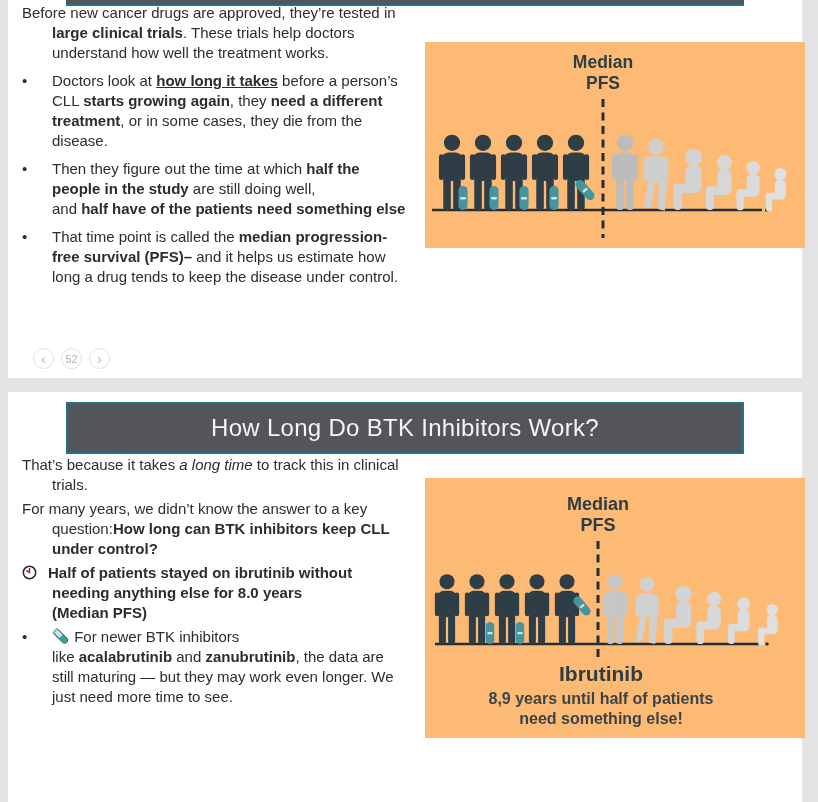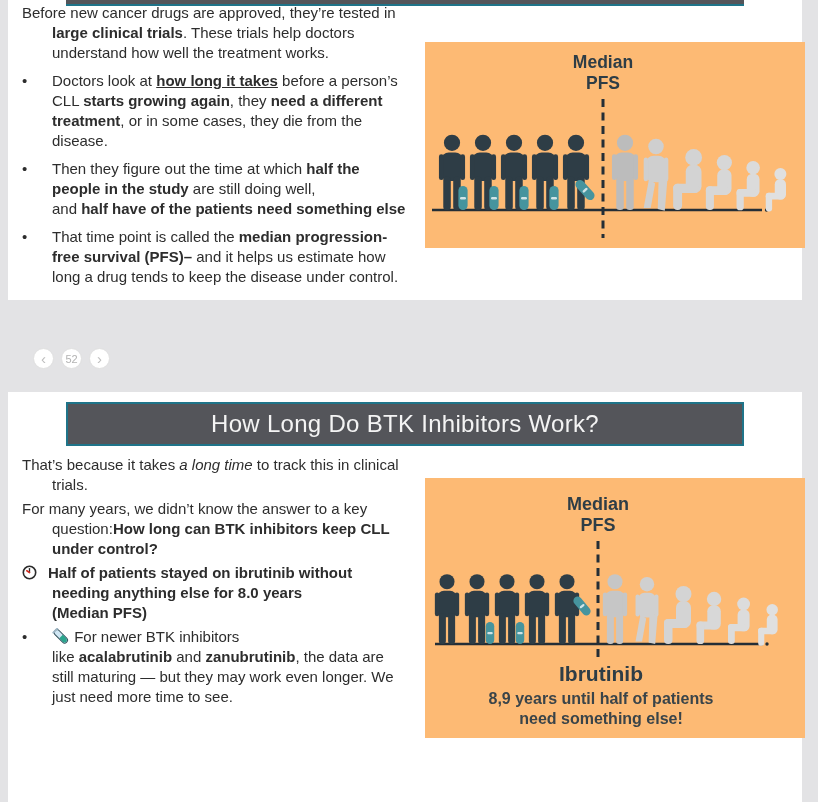--- a/index.html
+++ b/index.html
@@ -4,29 +4,29 @@
 <style>
   html,body{margin:0;padding:0;}
   body{
     width:818px;height:802px;position:relative;overflow:hidden;
     background:#e3e3e5;
     font-family:"Liberation Sans","DejaVu Sans",sans-serif;
     color:#2d2d2d;
     -webkit-font-smoothing:antialiased;
   }
   .card{position:absolute;left:8px;width:794px;background:#ffffff;}
-  .card1{top:0;height:300px;}
+  .card1{top:0;height:378px;}
   .card2{top:392px;height:410px;}
 
   .topbar-sliver{
     position:absolute;left:58px;top:0;width:678px;height:6px;
     background:#54555a;border-bottom:2.5px solid #1f7489;box-sizing:border-box;
   }
   .titlebox{
-    position:absolute;left:58px;top:10px;width:678px;height:44px;
+    position:absolute;left:58px;top:10px;width:678px;height:52px;
     background:#54555a;border:2px solid #1f7489;box-sizing:border-box;
     display:flex;align-items:center;justify-content:center;
   }
   .titlebox h1{
     margin:0;font-size:24px;font-weight:400;color:#f4f4f4;letter-spacing:.3px;
     font-family:"Liberation Sans","DejaVu Sans",sans-serif;
   }
 
   .textcol{position:absolute;left:14px;width:386px;font-size:15px;line-height:20px;}
   .textcol1{top:3px;}

